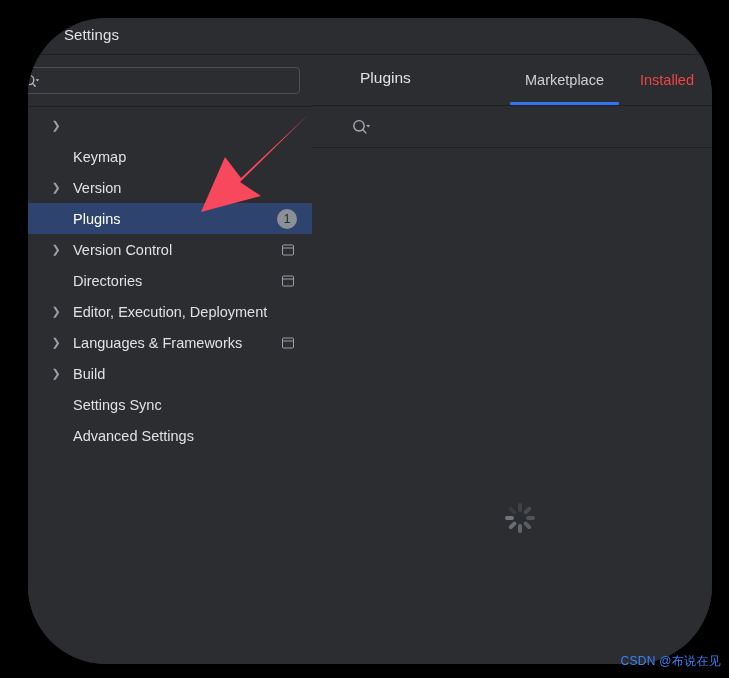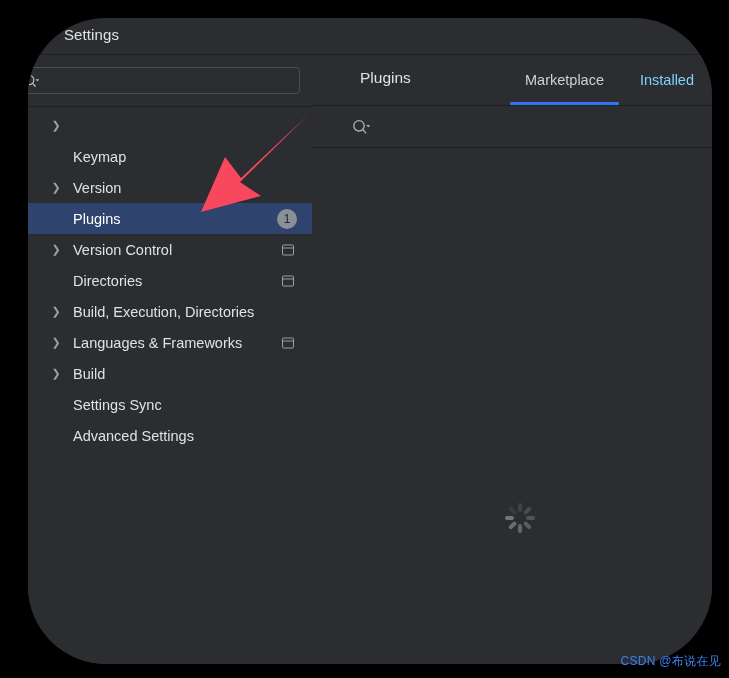--- a/index.html
+++ b/index.html
@@ -222,21 +222,21 @@
     display: flex;
     align-items: flex-start;
   }
   .tab {
     position: relative;
     height: 50px;
     padding: 0 18px;
     display: flex;
     align-items: center;
     font-size: 14.5px;
-    color: #7dd3fc;
+    color: #ef4444;
     white-space: nowrap;
     box-sizing: border-box;
   }
   .tab.active {
     color: #ced0d6;
     align-items: center;
   }
   .tab.active::after {
     content: "";
     position: absolute;
@@ -384,21 +384,21 @@
           <span class="nav-scope-icon"></span>
         </div>
 
         <div class="nav-item">
           <span class="nav-label">Directories</span>
           <span class="nav-scope-icon"></span>
         </div>
 
         <div class="nav-item">
           <span class="nav-chevron">❯</span>
-          <span class="nav-label">Build, Execution, Directories</span>
+          <span class="nav-label">Editor, Execution, Deployment</span>
         </div>
 
         <div class="nav-item">
           <span class="nav-chevron">❯</span>
           <span class="nav-label">Languages &amp; Frameworks</span>
           <span class="nav-scope-icon"></span>
         </div>
 
         <div class="nav-item">
           <span class="nav-chevron">❯</span>

